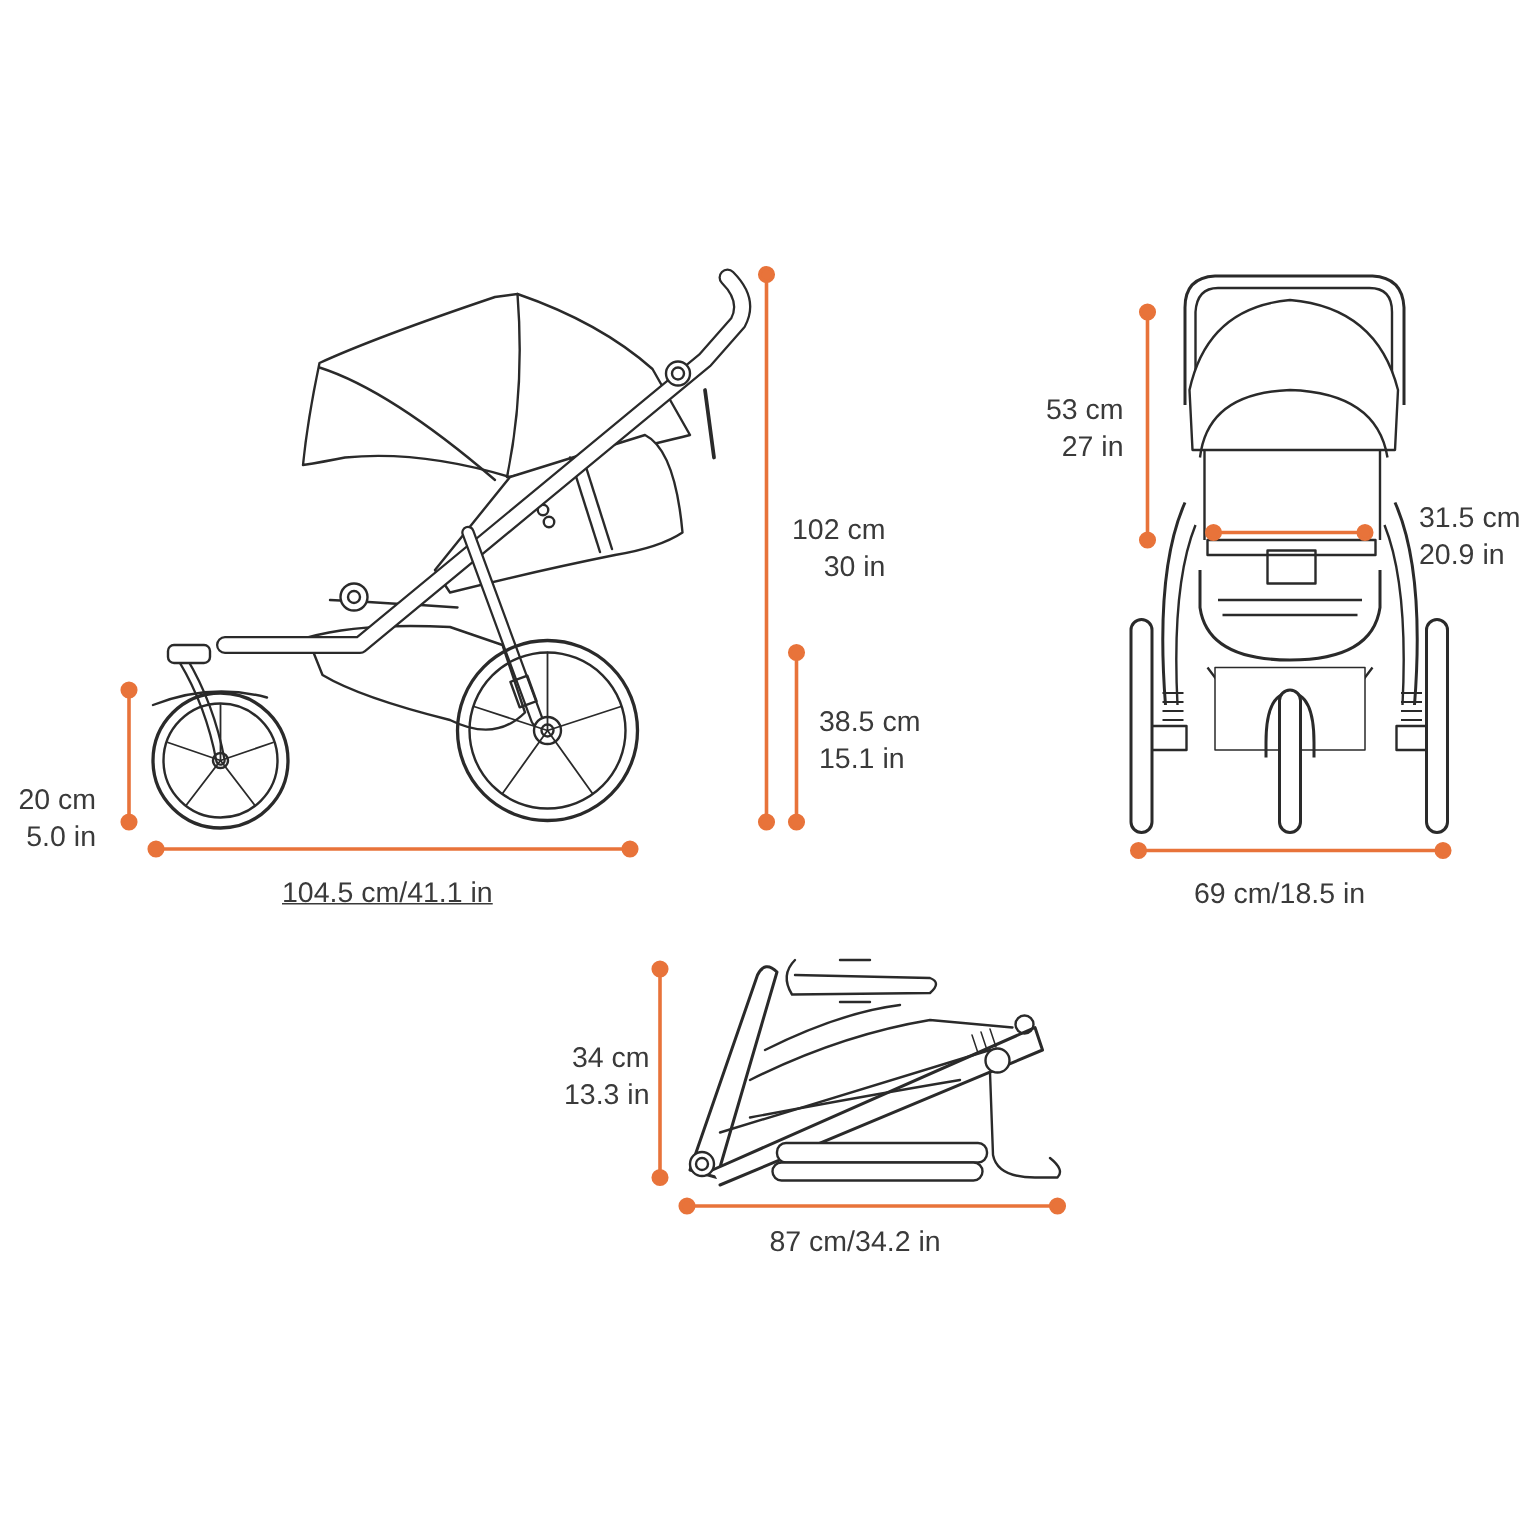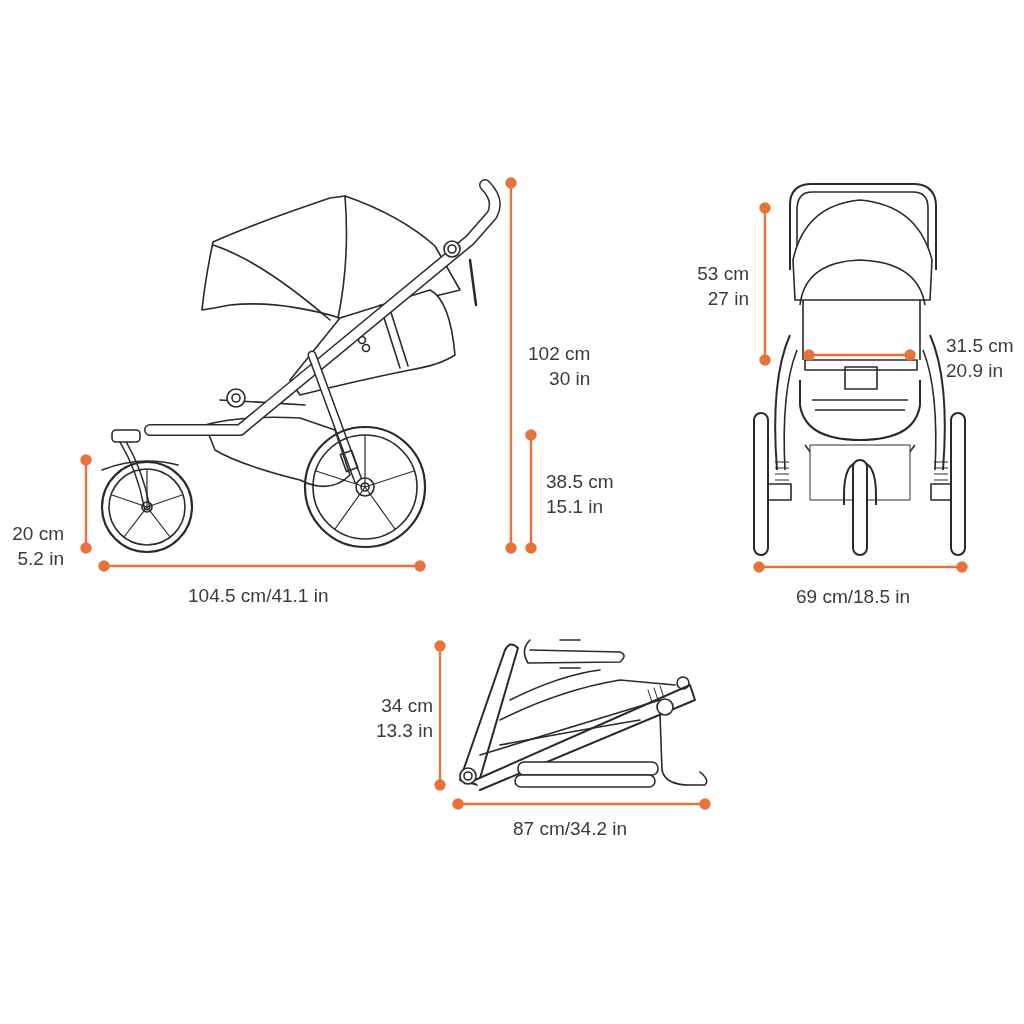--- a/index.html
+++ b/index.html
@@ -149,34 +149,34 @@
       <circle cx="440" cy="646" r="4.5"></circle>
       <circle cx="440" cy="785" r="4.5"></circle>
     <line x1="458" y1="804" x2="705" y2="804"></line>
       <circle cx="458" cy="804" r="4.5"></circle>
       <circle cx="705" cy="804" r="4.5"></circle>
   </g>
 </svg>
 
 <div class="label right" style="right:960px; top:481px;margin-top:40px;">
   <div>20 cm</div>
-  <div>5.2 in</div>
+  <div>5.0 in</div>
 </div>
 
 <div class="label" style="left:528px; top:341px;text-align:right;">
   <div>102 cm</div>
   <div>30 in</div>
 </div>
 
 <div class="label" style="left:546px; top:453px;margin-top:16px;">
   <div>38.5 cm</div>
   <div>15.1 in</div>
 </div>
 
-<div class="label" style="left:188px; top:583px;">104.5 cm/41.1 in</div>
+<div class="label" style="left:188px; top:583px;text-decoration:underline;">104.5 cm/41.1 in</div>
 
 <div class="label right" style="right:275px; top:261px;">
   <div>53 cm</div>
   <div>27 in</div>
 </div>
 
 <div class="label" style="left:946px; top:333px;">
   <div>31.5 cm</div>
   <div>20.9 in</div>
 </div>

